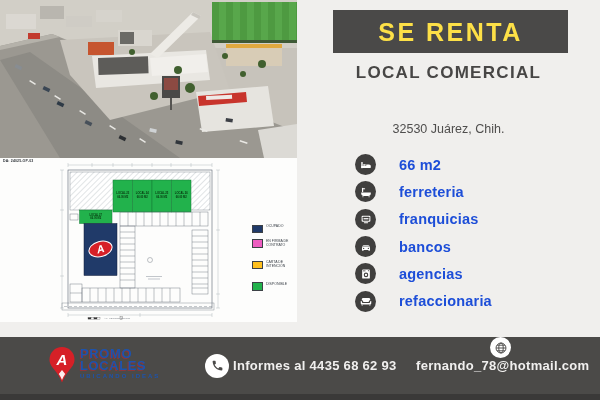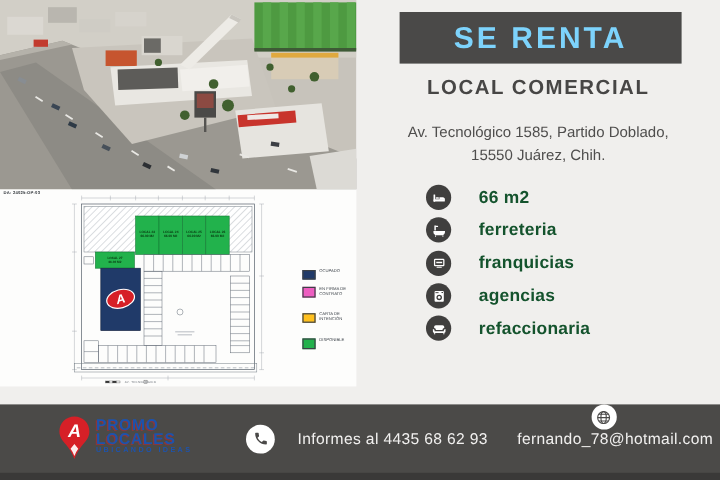--- a/index.html
+++ b/index.html
@@ -17,48 +17,48 @@
   .plan-ref{position:absolute;left:3px;top:1px;font-size:7px;transform:scale(.5);transform-origin:0 0;
     color:#2e3338;font-weight:bold;white-space:nowrap;letter-spacing:.3px;}
   .legend{position:absolute;left:252px;top:66px;}
   .lg-row{display:flex;align-items:flex-start;margin-bottom:5.5px;}
   .lg-sw{width:9px;height:6.5px;border:.5px solid #3c4146;flex:none;margin-top:.5px;}
   .lg-tx{font-size:7px;line-height:1.15;width:70px;margin-left:3px;transform:scale(.5);
     transform-origin:0 0;color:#3f454c;font-weight:500;text-transform:uppercase;}
   
   .panel{position:absolute;left:297px;top:0;width:303px;height:337px;}
   .banner{position:absolute;left:36px;top:10px;width:235px;height:43px;background:#4a4948;
-    color:#7dd3fc;font-weight:700;font-size:25px;letter-spacing:2.5px;text-align:center;line-height:44px;}
+    color:#fde047;font-weight:700;font-size:25px;letter-spacing:2.5px;text-align:center;line-height:44px;}
   .title{position:absolute;top:63px;left:0;width:100%;text-align:center;color:#474645;
     font-weight:700;font-size:17px;letter-spacing:1.3px;}
   .addr{position:absolute;top:101px;left:0;width:100%;text-align:center;color:#4f4e4d;
     font-size:12.5px;line-height:1.55;}
   .features{position:absolute;left:58px;top:151px;list-style:none;margin:0;padding:0;}
   .features li{height:27.3px;display:flex;align-items:center;}
   .badge{width:21px;height:21px;border-radius:50%;background:#403f3e;flex:none;
     display:flex;align-items:center;justify-content:center;}
   .badge svg{width:14px;height:14px;display:block;}
-  .flabel{margin-left:23px;font-size:14.5px;font-weight:600;color:#14532d;letter-spacing:.2px;}
+  .flabel{margin-left:23px;font-size:14.5px;font-weight:600;color:#1d4ed8;letter-spacing:.2px;}
   
   .footer{position:absolute;left:0;top:337px;width:600px;height:63px;background:#4b4a48;}
   .footer-edge{position:absolute;left:0;bottom:0;width:100%;height:6px;background:#3a3938;}
   .brand{position:absolute;left:48px;top:9px;display:flex;align-items:flex-start;}
   .brand-pin{width:28px;height:38px;}
   .brand-text{margin-left:4px;margin-top:2px;}
   .brand-line{font-size:13px;font-weight:800;line-height:11.5px;letter-spacing:.6px;color:#1d53ac;
     text-shadow:-1px 1px 0 rgba(193,39,45,.55);}
   .tagline{font-size:6px;font-weight:700;letter-spacing:2px;color:#1d53ac;margin-top:2px;}
   .contact{position:absolute;top:0;bottom:6px;display:flex;align-items:center;}
   .contact.phone{left:205px;}
   .contact.email{left:412px;flex-direction:column;}
   .cbadge{border-radius:50%;background:#fff;display:flex;align-items:center;justify-content:center;flex:none;}
   .cbadge.ph{width:24px;height:24px;}
   .cbadge.gl{width:21px;height:21px;}
   .cbadge svg{display:block;}
-  .ctext{margin-left:19px;font-size:13px;color:#f1f0ef;letter-spacing:.3px;font-weight:400;}
+  .ctext{margin-left:4px;font-size:13px;color:#f1f0ef;letter-spacing:.3px;font-weight:700;}
 </style>
 </head>
 <body>
 
 <div class="canvas">
 
   <div class="photo">
     <svg viewBox="0 0 297 158" preserveAspectRatio="none">
       <rect width="297" height="158" fill="#c7c3bb"></rect>
       <rect width="297" height="48" fill="#d2cfc7"></rect>
@@ -286,22 +286,22 @@
         <span class="lg-sw" style="background: rgb(34, 178, 76);"></span>
         <span class="lg-tx">DISPONIBLE</span>
       </div>
     </div>
   </div>
 
   <div class="panel">
     <div class="banner">SE RENTA</div>
     <div class="title">LOCAL COMERCIAL</div>
     <div class="addr">
-      <span>Av. Tecnológico 1585, Partido Doblado,</span><br>
-      <span>15550 Juárez, Chih.</span>
+      <br>
+      <span>32530 Juárez, Chih.</span>
     </div>
     <ul class="features">
       <li>
         <span class="badge">
           <svg viewBox="0 0 16 16" fill="#fff">
               <rect x="2.6" y="4.6" width="1.6" height="7" rx=".4"></rect>
               <rect x="2.6" y="9.2" width="10.8" height="2.2" rx=".6"></rect>
               <rect x="4.6" y="7.2" width="3.2" height="1.6" rx=".8"></rect>
               <path d="M8.2 7.4h3.2c1.2 0 2.2 1 2.2 2.2H8.2z"></path>
             </svg>
@@ -323,20 +323,31 @@
       <li>
         <span class="badge">
           <svg viewBox="0 0 16 16">
               <rect x="3" y="4.2" width="10" height="7" rx="1.2" fill="#fff"></rect>
               <rect x="4.2" y="5.4" width="7.6" height="4.6" rx=".5" fill="#403f3e"></rect>
               <rect x="5.2" y="7" width="5.6" height="1.4" fill="#fff"></rect>
               <rect x="5.5" y="11.8" width="5" height="1" rx=".5" fill="#fff"></rect>
             </svg>
         </span>
         <span class="flabel">franquicias</span>
+      </li>
+      <li>
+        <span class="badge">
+          <svg viewBox="0 0 16 16">
+              <path fill="#fff" d="M3.4 9.2l.9-2.6c.2-.6.8-1 1.4-1h4.6c.6 0 1.2.4 1.4 1l.9 2.6v2.6c0 .3-.3.6-.6.6h-.8c-.3 0-.6-.3-.6-.6v-.5H5.4v.5c0 .3-.3.6-.6.6H4c-.3 0-.6-.3-.6-.6z"></path>
+              <circle cx="5.3" cy="9.6" r=".7" fill="#403f3e"></circle>
+              <circle cx="10.7" cy="9.6" r=".7" fill="#403f3e"></circle>
+              <rect x="4.6" y="6.2" width="6.8" height="1.6" rx=".3" fill="#403f3e" opacity=".55"></rect>
+            </svg>
+        </span>
+        <span class="flabel">bancos</span>
       </li>
       <li>
         <span class="badge">
           <svg viewBox="0 0 16 16">
               <rect x="3.6" y="2.8" width="8.8" height="10.4" rx="1" fill="#fff"></rect>
               <rect x="4.4" y="4" width="3" height=".9" fill="#403f3e"></rect>
               <rect x="10.2" y="3.8" width="1.4" height="1" fill="#403f3e"></rect>
               <circle cx="8" cy="9" r="2.6" fill="#403f3e"></circle>
               <circle cx="8" cy="9" r="1.3" fill="#fff"></circle>
             </svg>

